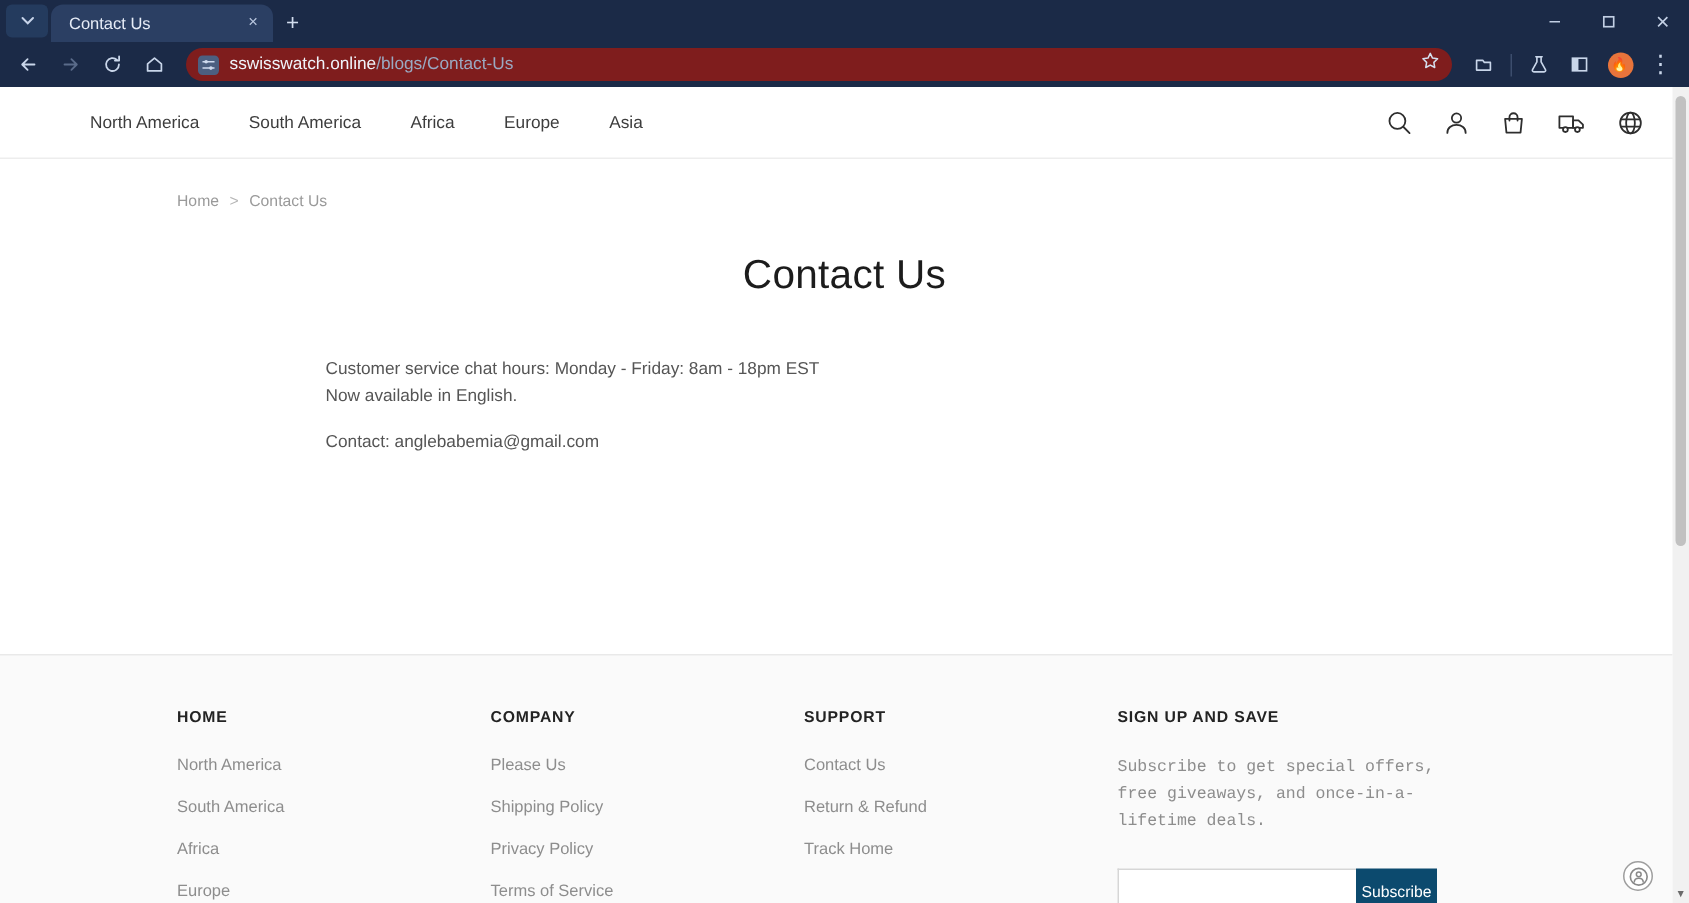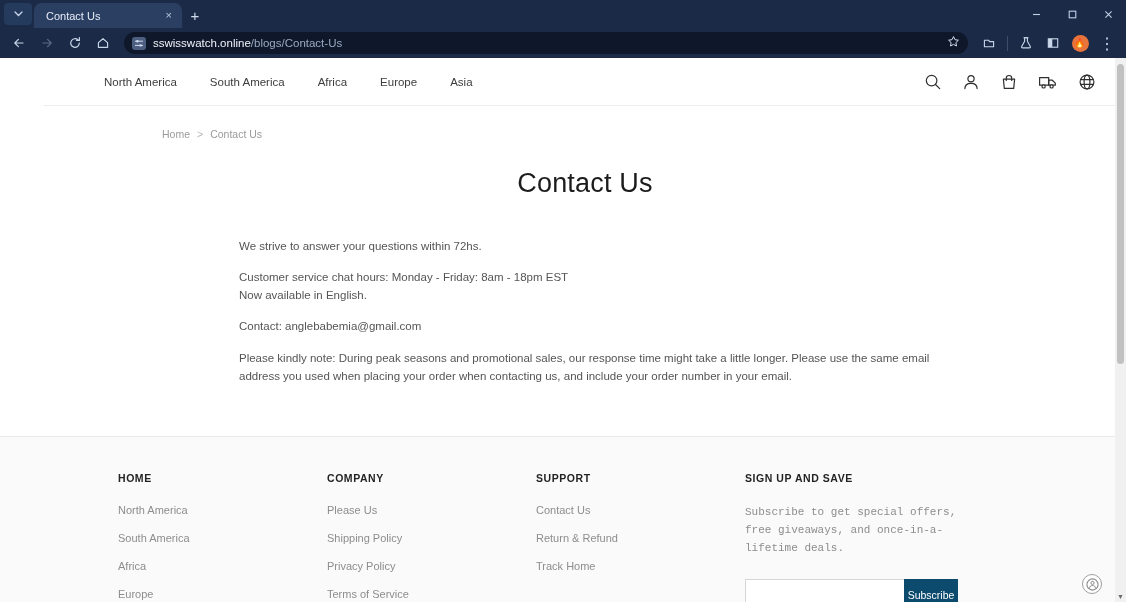--- a/index.html
+++ b/index.html
@@ -70,21 +70,21 @@
   }
   .tb-icon {
     width: 26px; height: 24px;
     display: flex; align-items: center; justify-content: center;
     color: #c9d6ea;
   }
   .tb-icon.disabled { color: #5a6b8a; }
   .omnibox {
     flex: 1;
     height: 22px;
-    background: #0f172a;
+    background: #7f1d1d;
     border-radius: 11px;
     display: flex; align-items: center;
     padding: 0 8px;
     margin: 0 6px;
     gap: 7px;
     overflow: hidden;
   }
   .omni-badge {
     width: 14px; height: 13px;
     border-radius: 3px;
@@ -105,21 +105,20 @@
   }
   .avatar-ico .flame { font-size: 9px; color: #ffe9b0; }
 
   
   .viewport {
     position: absolute;
     top: 58px; left: 0;
     width: 1126px; height: 544px;
     background: #fff;
     overflow: hidden;
-    padding-left: 44px;
   }
   .scrollbar {
     position: absolute; top: 58px; right: 0;
     width: 11px; height: 544px;
     background: #f1f1f1;
     z-index: 30;
   }
   .scroll-thumb {
     position: absolute; top: 6px; left: 2px;
     width: 7px; height: 300px;
@@ -401,27 +400,25 @@
 
     <div class="breadcrumb">
       <a>Home</a>
       <span class="crumb-sep">&gt;</span>
       <span>Contact Us</span>
     </div>
 
     <h1 class="page-title">Contact Us</h1>
 
     <div class="article">
-      <p>We strive to answer your questions within 72hs.</p>
       <p>
         <span>Customer service chat hours: Monday - Friday: 8am - 18pm EST</span><br>
         <span>Now available in English.</span>
       </p>
       <p>Contact: anglebabemia@gmail.com</p>
-      <p>Please kindly note: During peak seasons and promotional sales, our response time might take a little longer. Please use the same email address you used when placing your order when contacting us, and include your order number in your email.</p>
     </div>
 
     <div class="footer">
       <div class="footer-inner">
 
         <div class="fcol">
           <h4>HOME</h4>
           <a class="flink">North America</a>
           <a class="flink">South America</a>
           <a class="flink">Africa</a>

